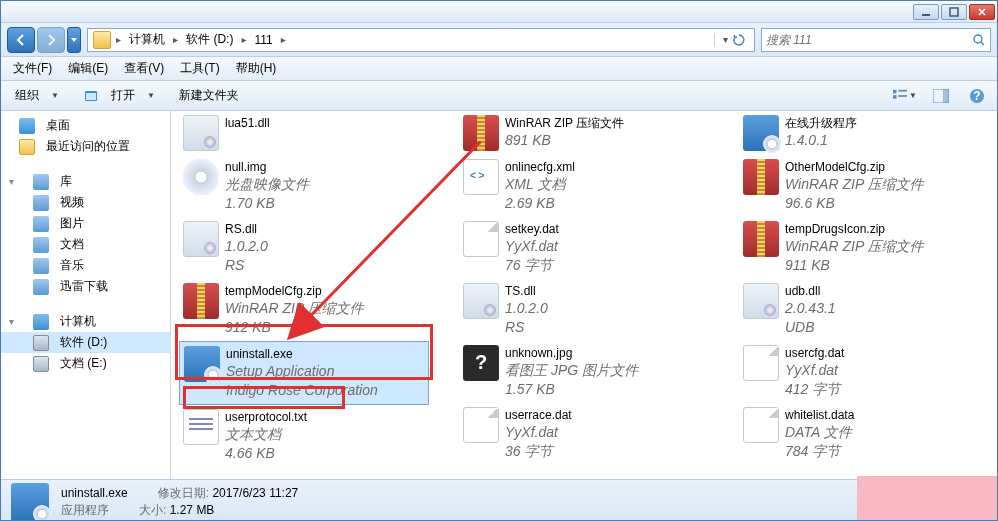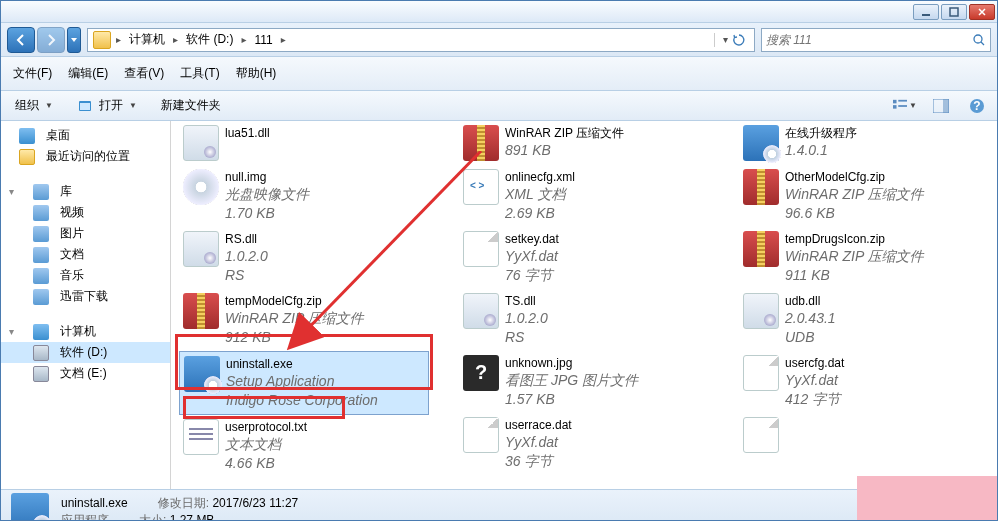--- a/index.html
+++ b/index.html
@@ -22,25 +22,25 @@
 .breadcrumb { flex: 1; height: 24px; background: #fff; border: 1px solid #8da9c4; display: flex; align-items: center; padding: 0 2px; }
 .breadcrumb .folder-icon { width: 18px; height: 18px; margin: 0 3px; background: linear-gradient(#ffe9a8, #f0c14b); border-radius: 2px; border: 1px solid #daa520; }
 .breadcrumb .crumb { padding: 0 6px; height: 100%; display: flex; align-items: center; cursor: pointer; }
 .breadcrumb .sep { color: #555; font-size: 10px; padding: 0 2px; }
 .breadcrumb .refresh-seg { margin-left: auto; border-left: 1px solid #ccc; padding: 0 6px; display: flex; align-items: center; gap: 2px; }
 
 .searchbox { width: 230px; height: 24px; background: #fff; border: 1px solid #8da9c4; display: flex; align-items: center; padding: 0 4px; }
 .searchbox input { border: none; outline: none; flex: 1; color: #737373; font-style: italic; }
 .searchbox .search-icon { width: 14px; height: 14px; }
 
-.menubar { height: 34px; background: linear-gradient(#f5f9fd, #e4edf7); border-bottom: 1px solid #b8cfe5; display: flex; align-items: center; padding: 0 4px; }
+.menubar { height: 24px; background: linear-gradient(#f5f9fd, #e4edf7); border-bottom: 1px solid #b8cfe5; display: flex; align-items: center; padding: 0 4px; }
 .menubar span { padding: 2px 8px; cursor: pointer; }
 
 .toolbar { height: 30px; background: linear-gradient(#f5f9fd, #e2ecf7); border-bottom: 1px solid #b8cfe5; display: flex; align-items: center; padding: 0 8px; gap: 12px; }
-.toolbar .tbtn { display: flex; align-items: center; gap: 6px; cursor: pointer; padding: 3px 6px; }
+.toolbar .tbtn { display: flex; align-items: center; gap: 12px; cursor: pointer; padding: 3px 6px; }
 .toolbar .dd-arrow { font-size: 8px; color: #444; }
 .toolbar .spacer { flex: 1; }
 .toolbar .view-btn { width: 24px; height: 20px; display: flex; align-items: center; justify-content: center; cursor: pointer; }
 
 .content { display: flex; height: 368px; overflow: hidden; }
 
 .sidebar { width: 170px; background: #fff; border-right: 1px solid #d4d4d4; overflow-y: auto; padding: 4px 0; }
 .tree-item { display: flex; align-items: center; padding: 2px 4px 2px 18px; cursor: pointer; gap: 11px; }
 .tree-item.lib, .tree-item.computer-root { padding-left: 8px; font-weight: normal; }
 .tree-item.indent { padding-left: 32px; }
@@ -388,20 +388,25 @@
             <div class="file-item">
               <div class="fi-icon doc-blank"></div>
               <div class="fi-text">
                 <div class="fi-name">usercfg.dat</div>
                 <div class="fi-meta">YyXf.dat</div>
                 <div class="fi-meta">412 字节</div>
               </div>
             </div>
             <div class="file-item">
               <div class="fi-icon doc-blank"></div>
+              <div class="fi-text">
+                <div class="fi-name">whitelist.data</div>
+                <div class="fi-meta">DATA 文件</div>
+                <div class="fi-meta">784 字节</div>
+              </div>
             </div>
           </div>
         </div>
 
       <div class="red-box" style="left:4px; top:213px; width:258px; height:56px; z-index:3;"></div>
       <div class="red-box" style="left:12px; top:275px; width:162px; height:23px;"></div>
 
       <svg class="red-arrow" style="left:100px; top:30px; width:220px; height:220px;" viewBox="0 0 220 220">
         <defs>
             <marker id="ah" markerWidth="12" markerHeight="12" refX="10" refY="6" orient="auto">

